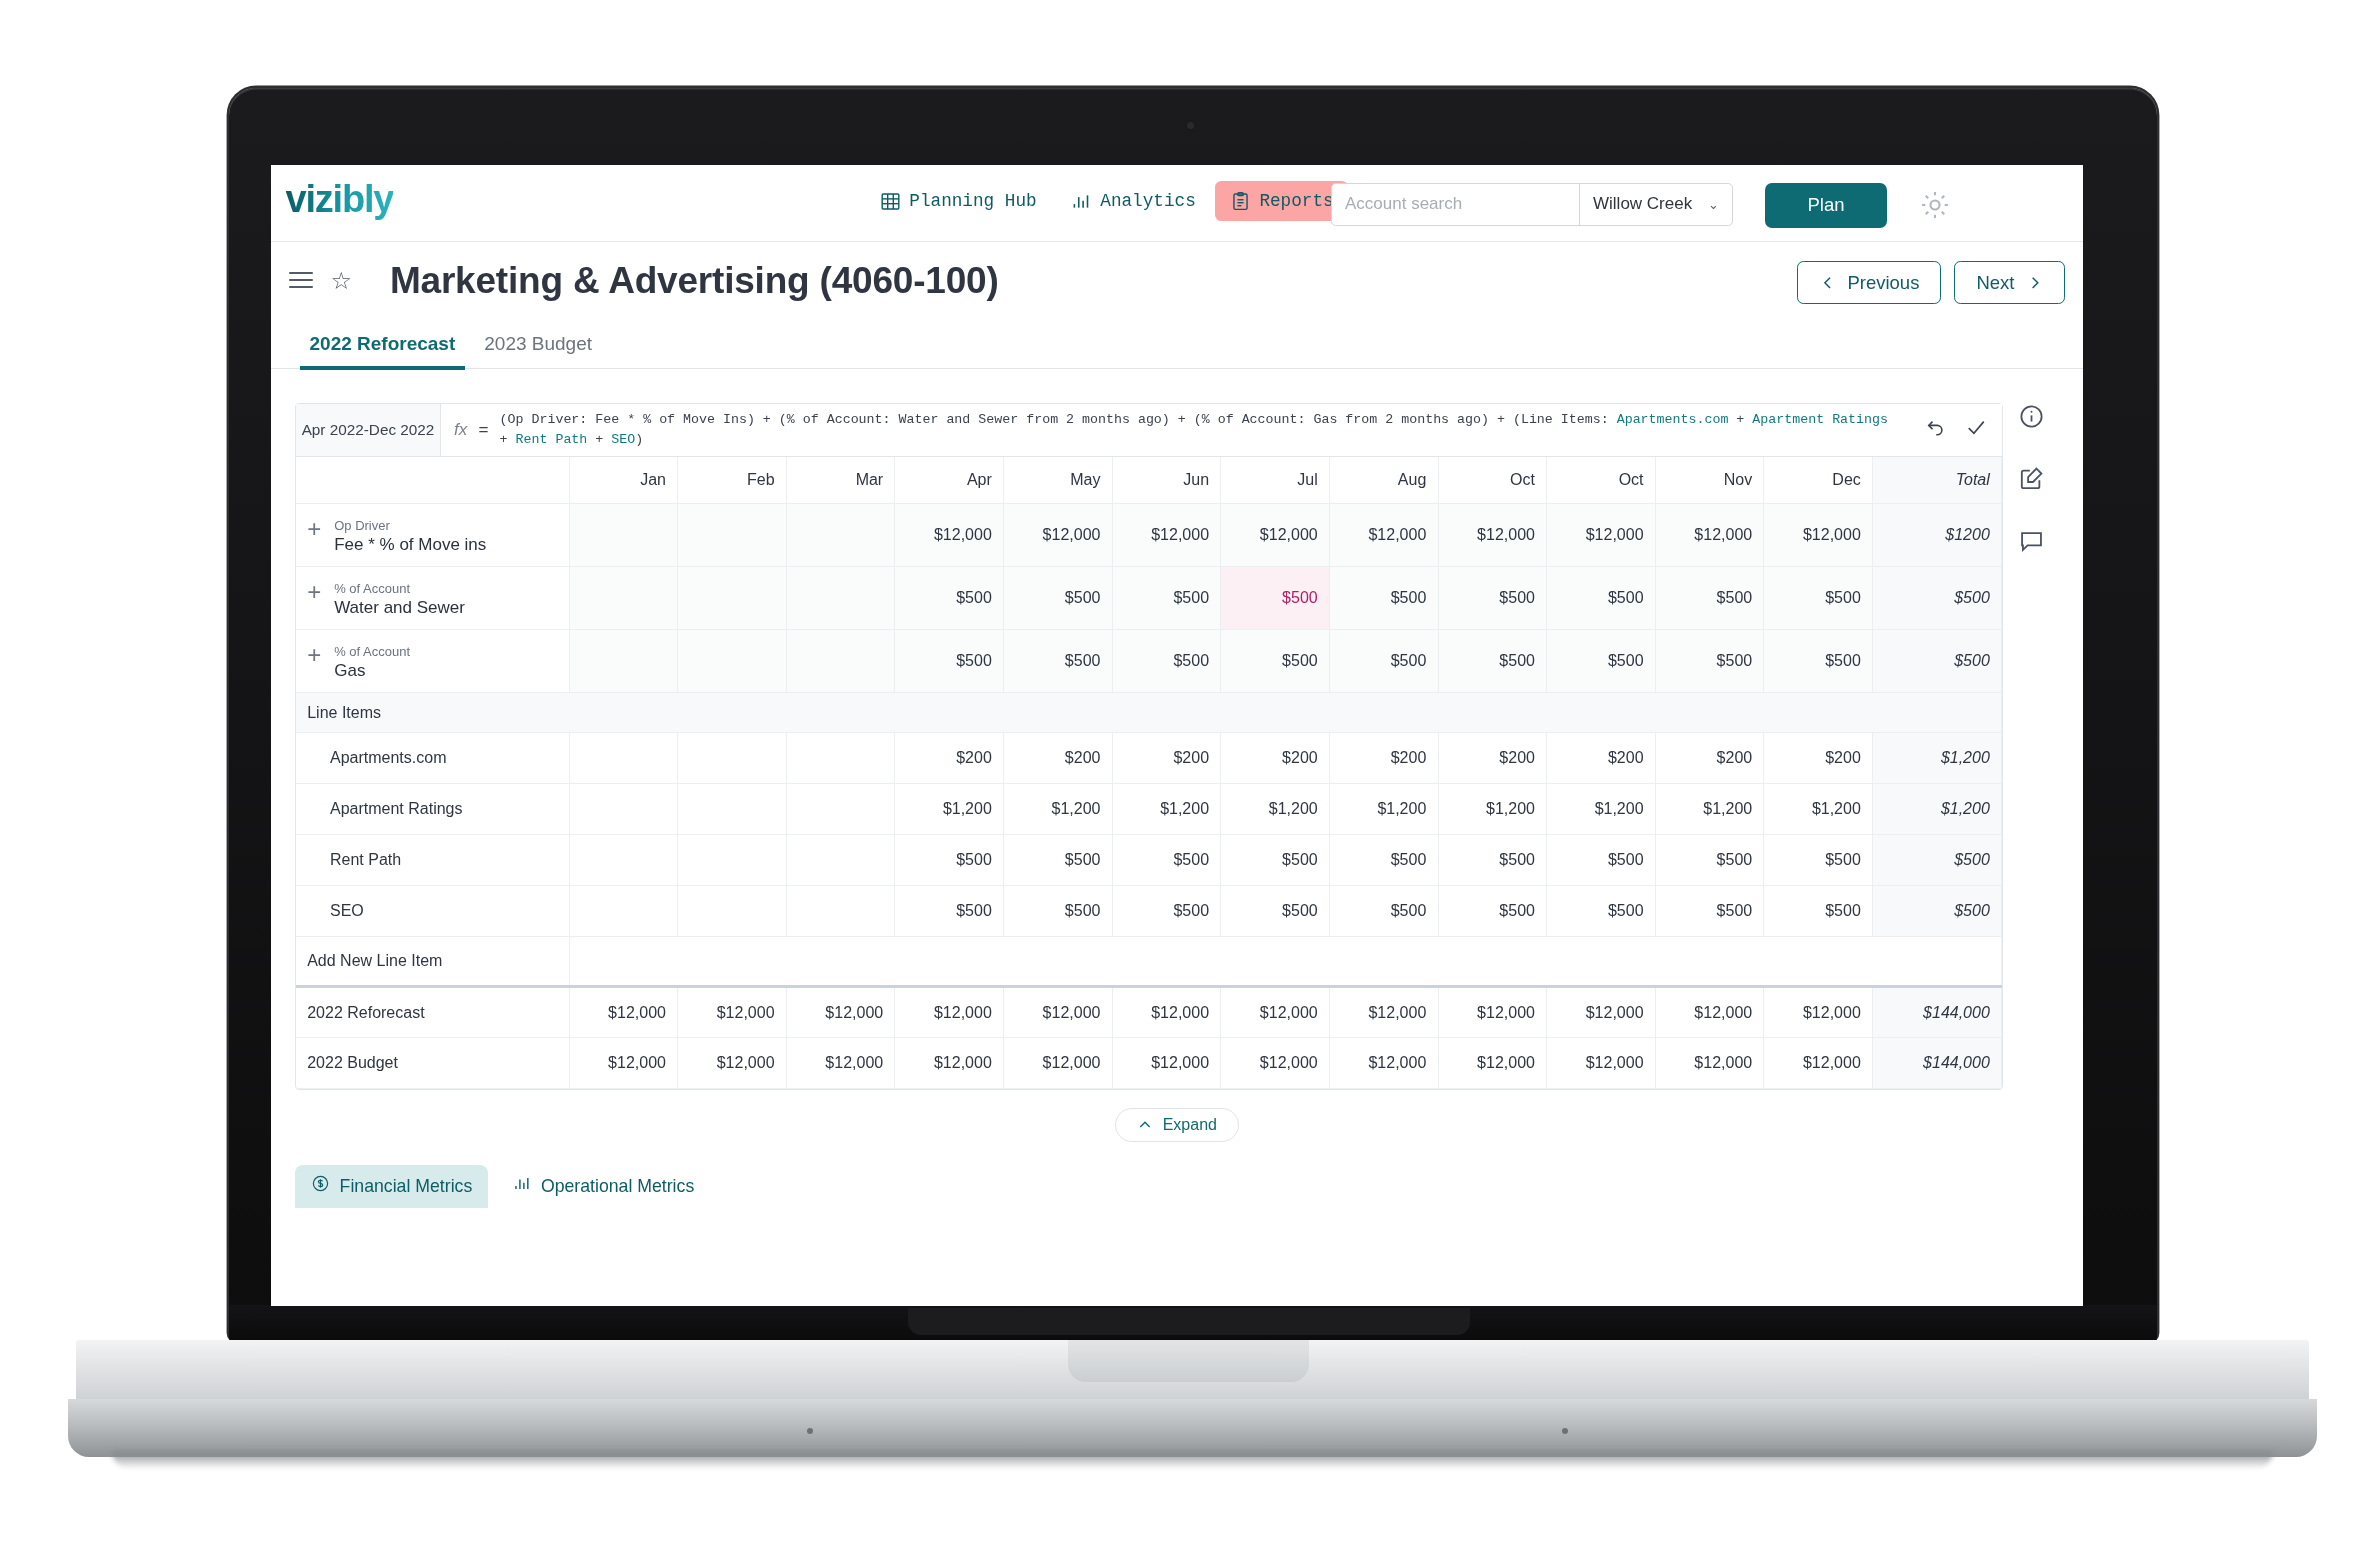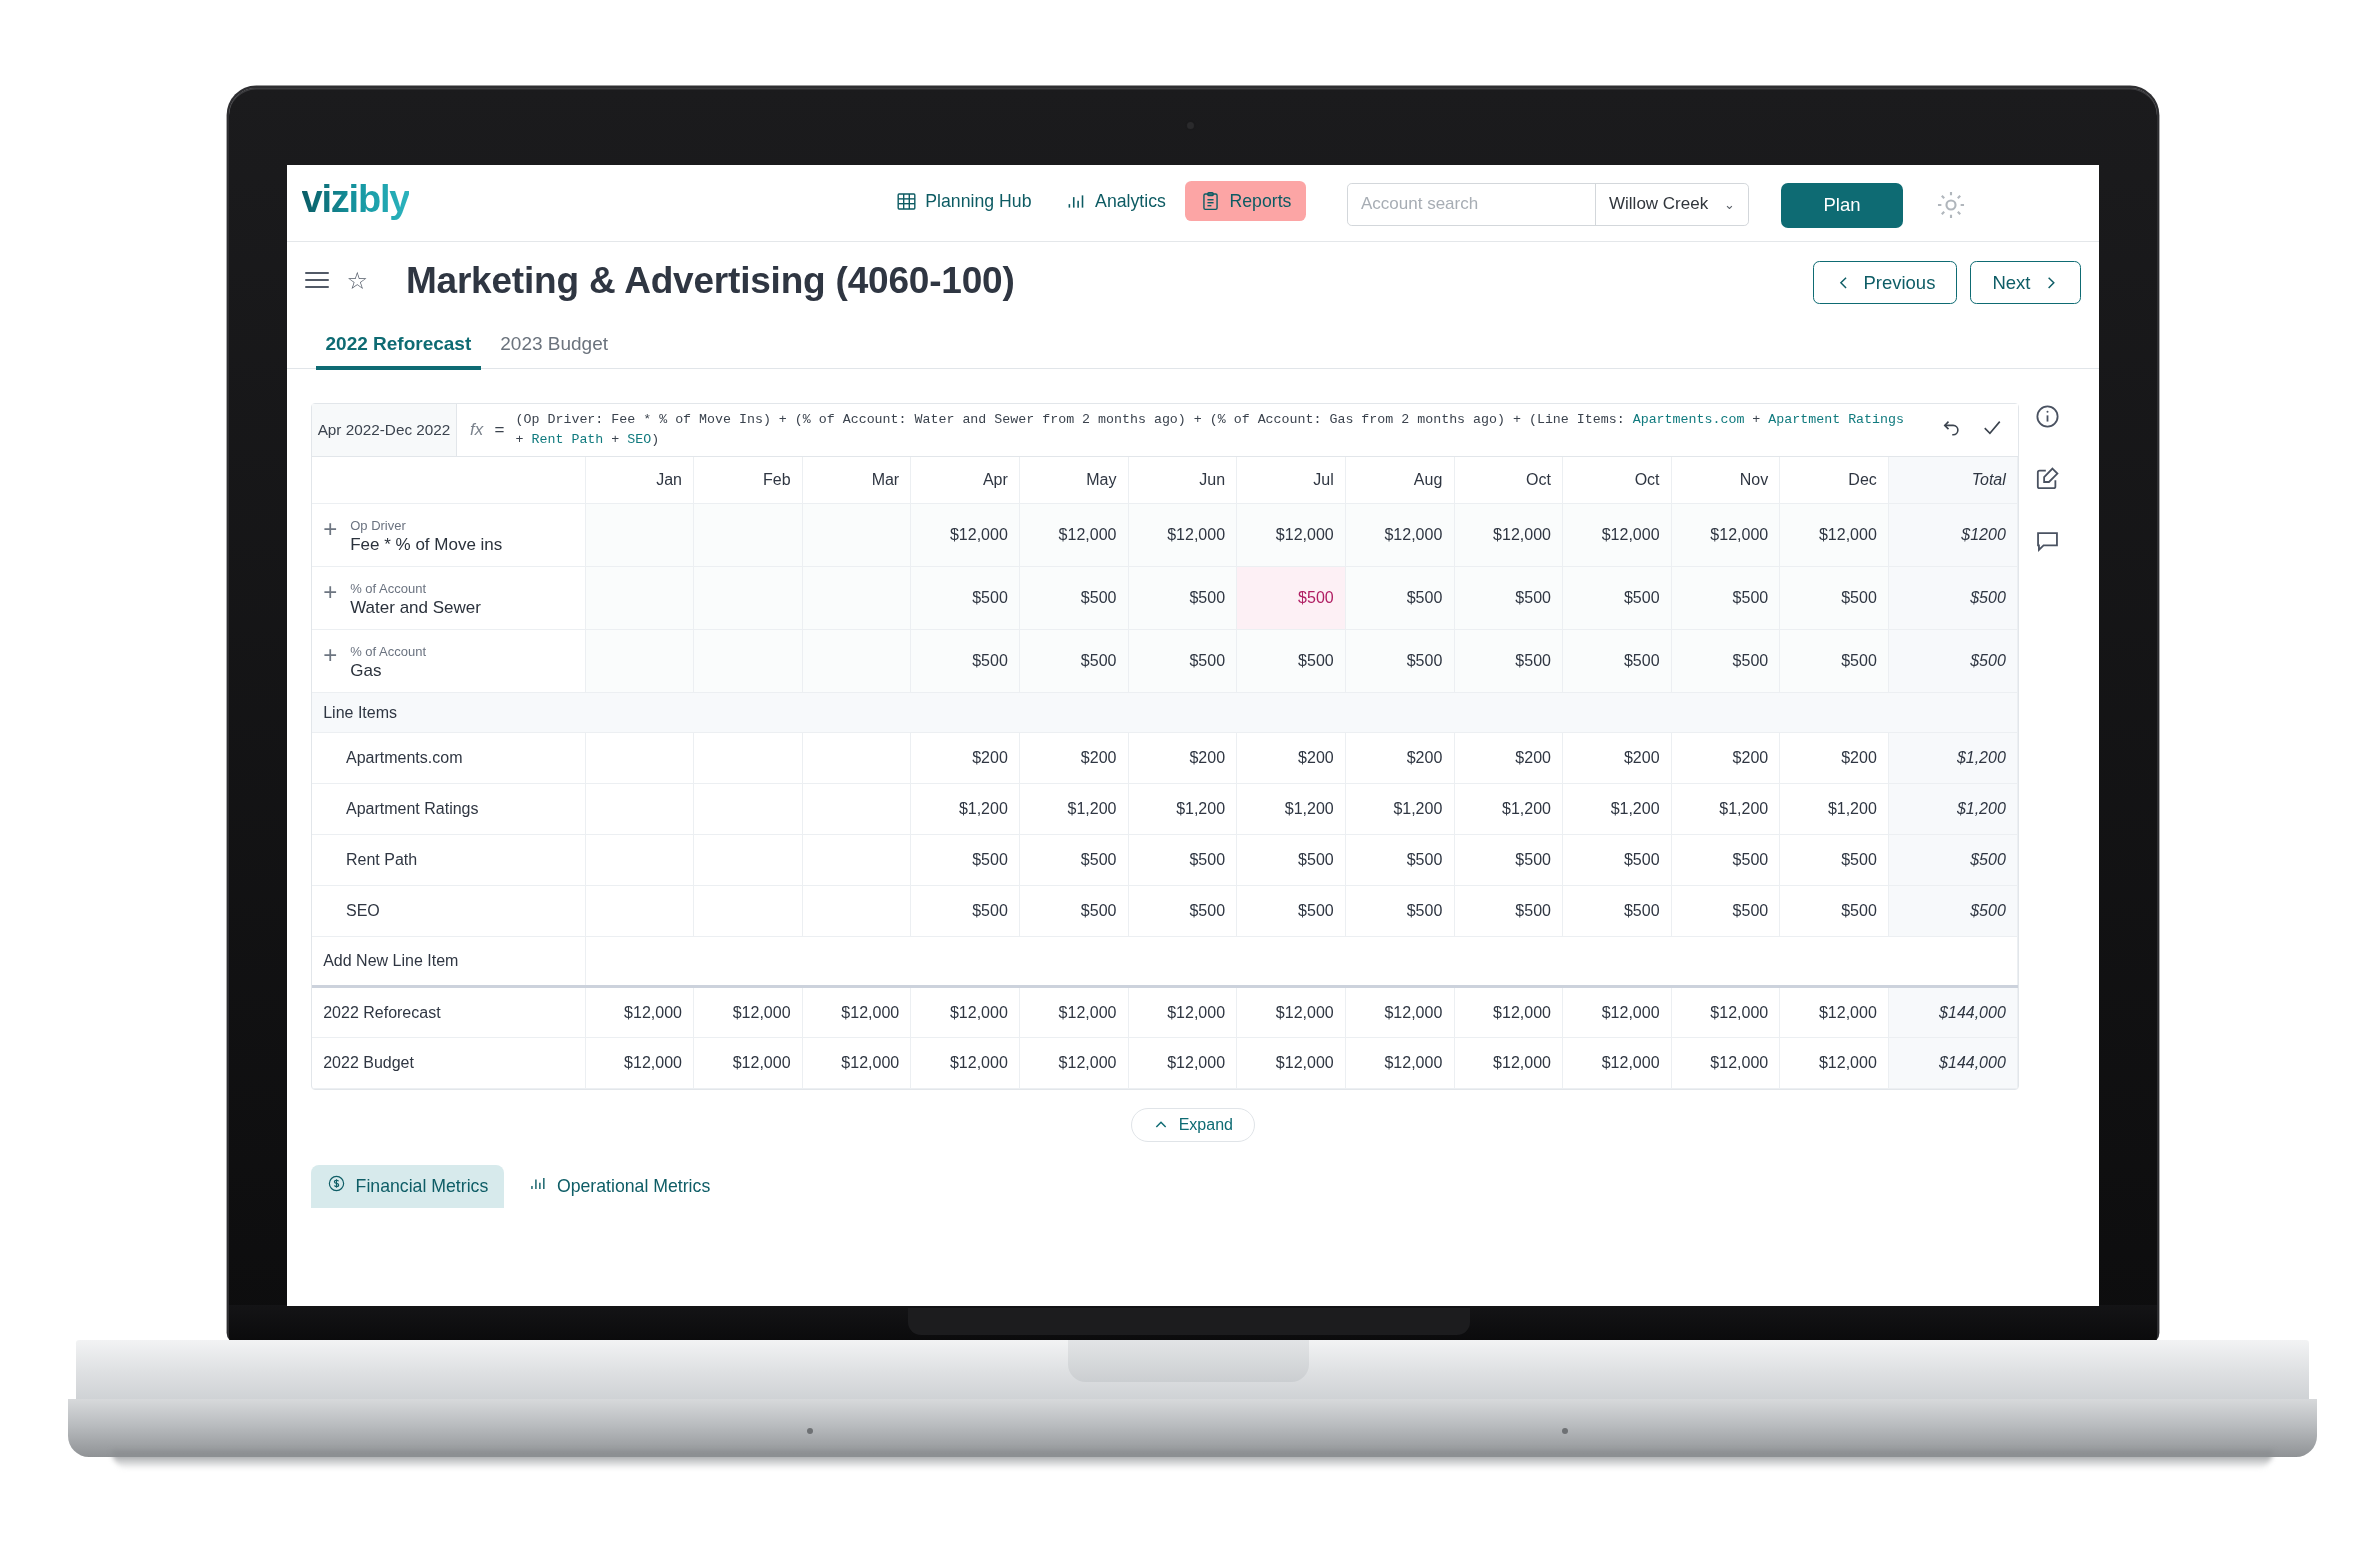--- a/index.html
+++ b/index.html
@@ -22,21 +22,21 @@
     box-shadow: 0 1.6px 0 #3a3a3d inset, 0 0 0 2.4px #2e2e31;
   }
   .lid-outer-edge {
     position:absolute; left:223px; top:84px; width:1939px; height:1263px;
     border-radius:30.5px 30.5px 9.6px 9.6px;
     background:linear-gradient(180deg,#c9cbcd 0%, #9fa2a5 55%, #86898c 100%);
     z-index:-1;
   }
   .screen {
     position: absolute;
-    left: 287px; top: 165px;
+    left: 271px; top: 165px;
     width: 1812px; height: 1141px;
     background: #ffffff;
     overflow: hidden;
   }
   .camera-dot {
     position:absolute; left:1187px; top:122px; width:7.2px;height:7.2px;border-radius:50%;
     background:#2a2a2c; box-shadow:0 0 0 1.6px #1a1a1c;
   }
   .lid-chin {
     position:absolute; left:229px; top:1305px; width:1928px; height:40px;
@@ -82,21 +82,21 @@
   }
   .logo-gradient {
     background: linear-gradient(90deg,#0a5d66 0%, #1799a4 55%, #2bb3bd 100%);
     -webkit-background-clip: text; background-clip:text; color: transparent;
   }
 
   .nav-center { position:absolute; left:594px; top:16px; display:flex; align-items:center; gap:4.8px; }
   .nav-item {
     display:flex; align-items:center; gap:8.8px;
     padding:9.6px 14.5px; border-radius:6.4px; cursor:pointer;
-    color:#0d5b63; font-size:17.7px; white-space:nowrap;
+    color:#0d5b63; font-size:17.7px; white-space:nowrap;font-family:Liberation Mono, monospace;
   }
   .nav-item.active { background:#fca5a5; }
   .nav-icon { width:21px; height:21px; display:block; }
 
   .account-search-wrap {
     position:absolute; left:1060px; top:17.7px;
     display:flex; width:402px; height:43px;
     border:0.8px solid #d3d7db; border-radius:4.8px; background:#fff; overflow:hidden;
   }
   .account-search {

